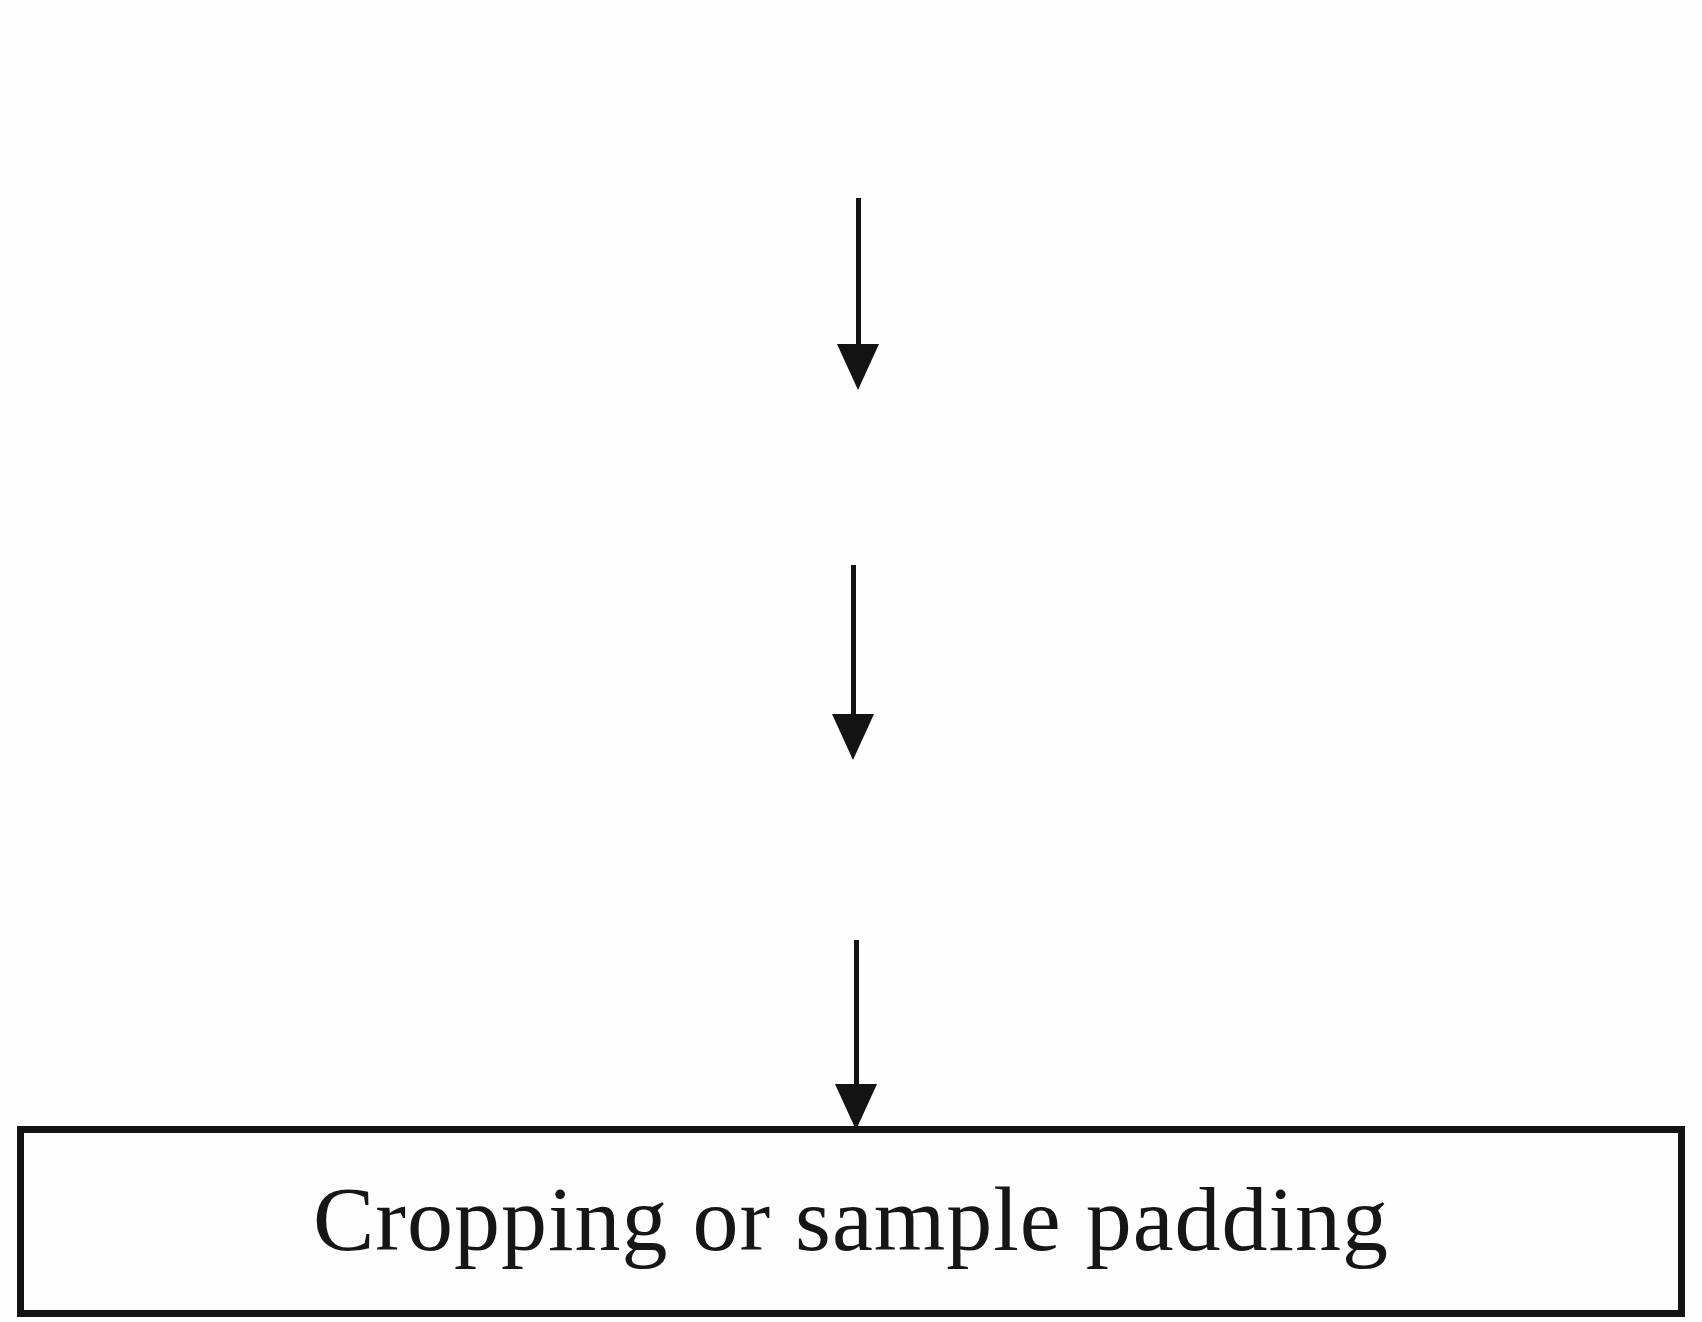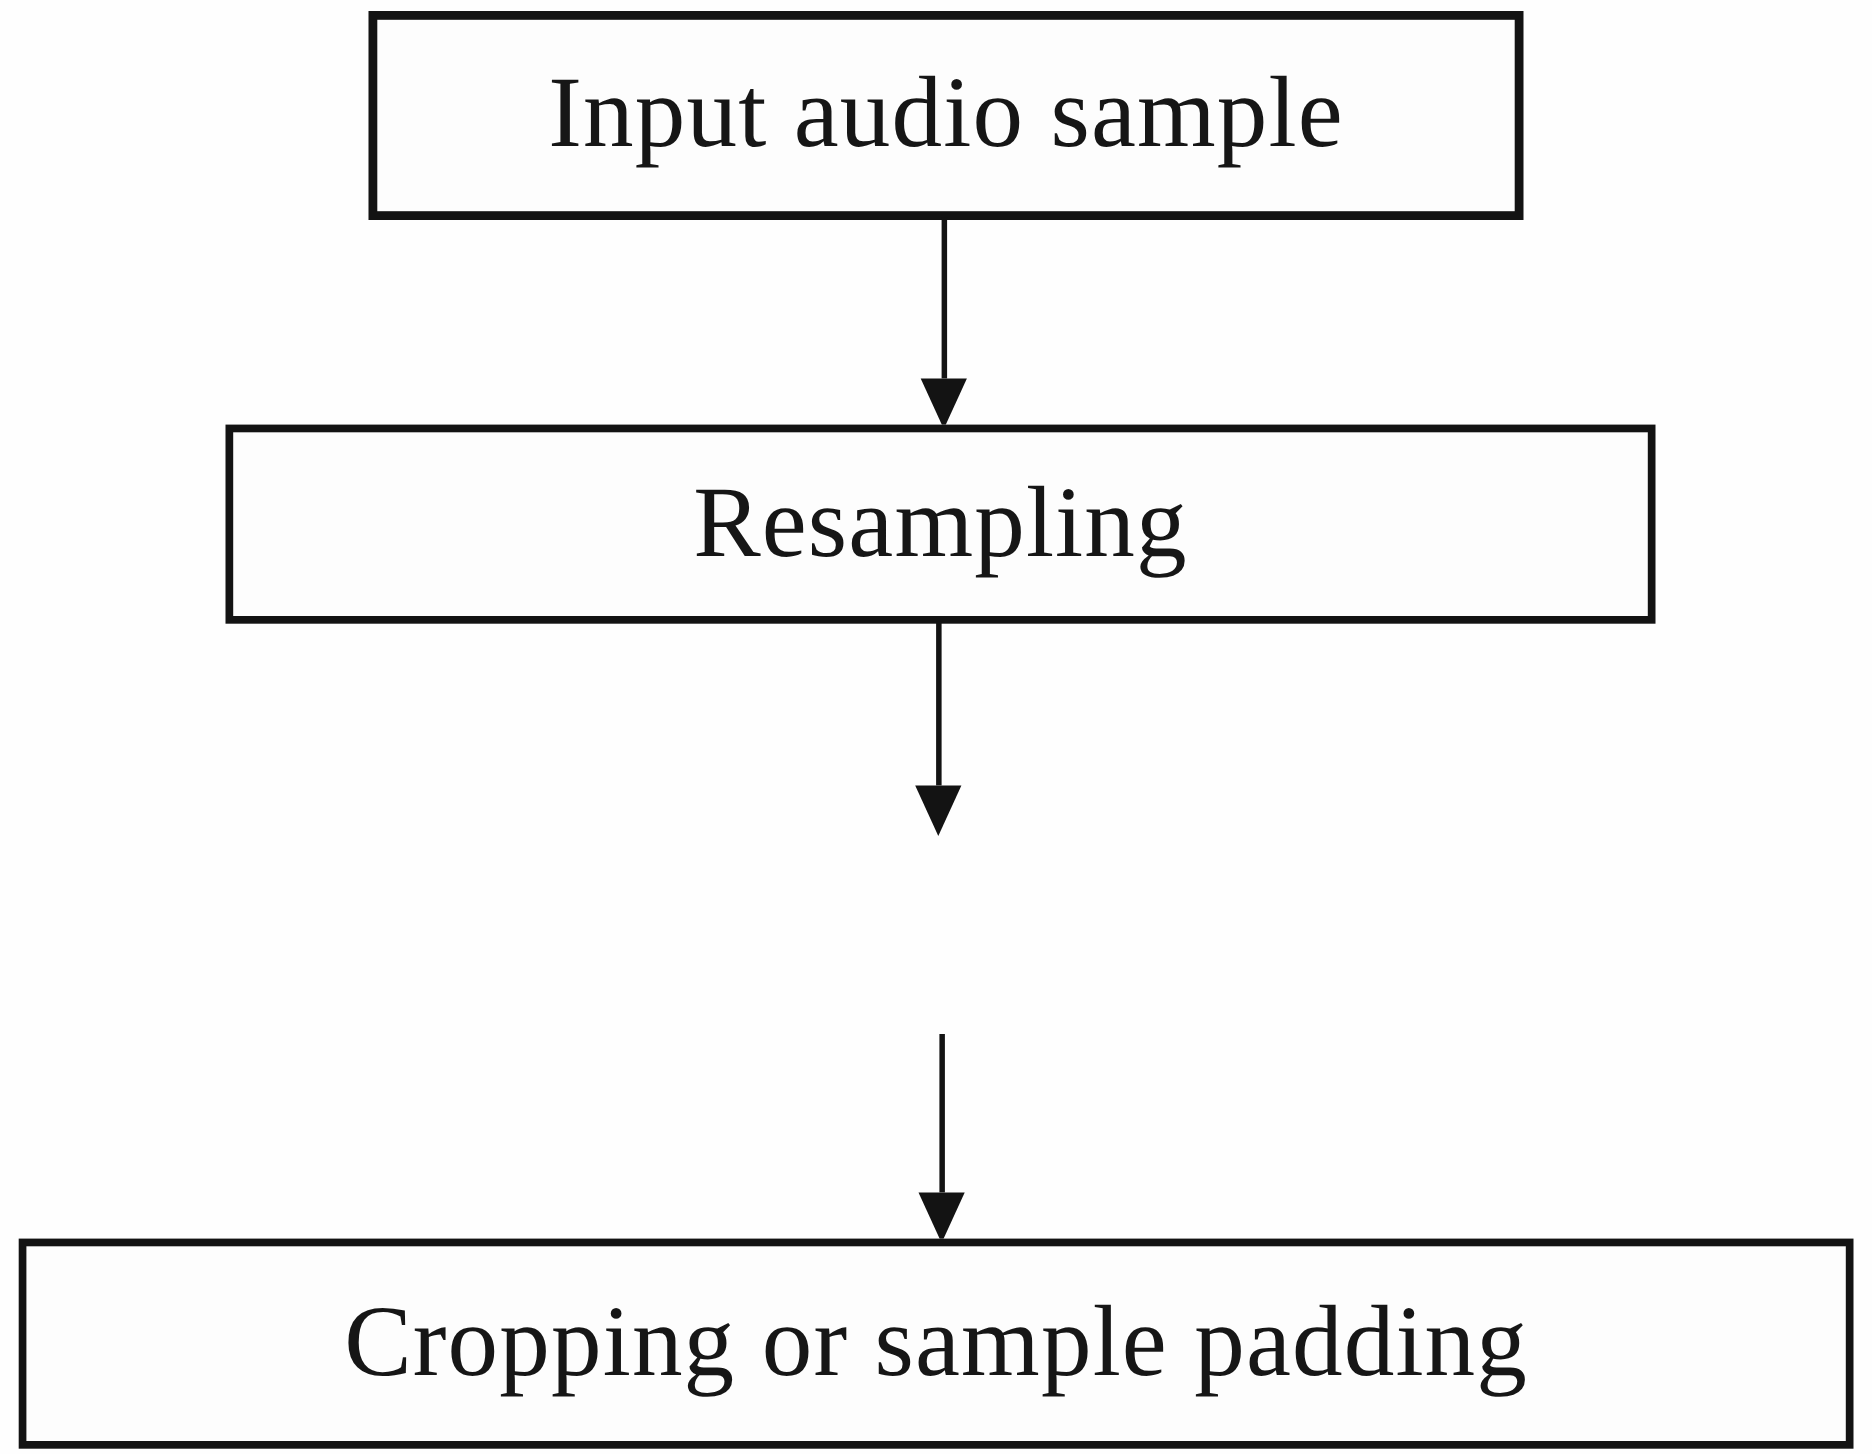--- a/index.html
+++ b/index.html
@@ -60,32 +60,26 @@
   }
   .arrow-1 { left: 836px; top: 198px;  height: 192px; }
   .arrow-2 { left: 831px; top: 565px;  height: 195px; }
   .arrow-3 { left: 834px; top: 940px;  height: 190px; }
 </style>
 </head>
 <body>
 
 <div class="canvas">
 
-  <div class="flow-box box-1">
-    <span class="label">Input audio sample</span>
-  </div>
 
   <div class="arrow arrow-1">
     <div class="shaft"></div>
     <div class="head"></div>
   </div>
 
-  <div class="flow-box box-2">
-    <span class="label">Resampling</span>
-  </div>
 
   <div class="arrow arrow-2">
     <div class="shaft"></div>
     <div class="head"></div>
   </div>
 
 
   <div class="arrow arrow-3">
     <div class="shaft"></div>
     <div class="head"></div>

